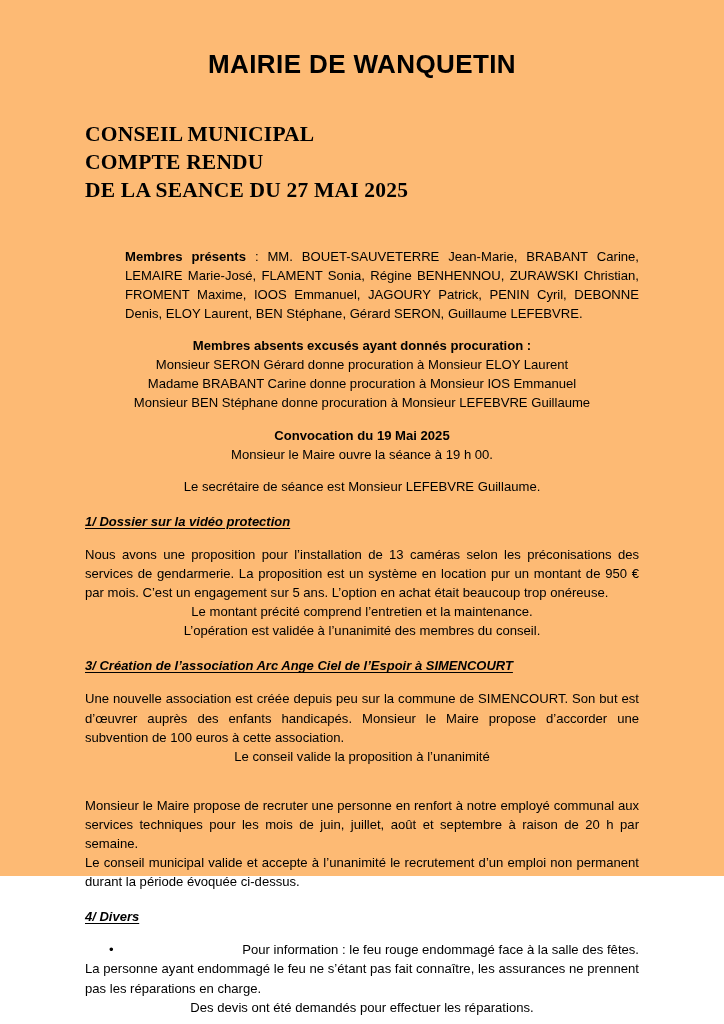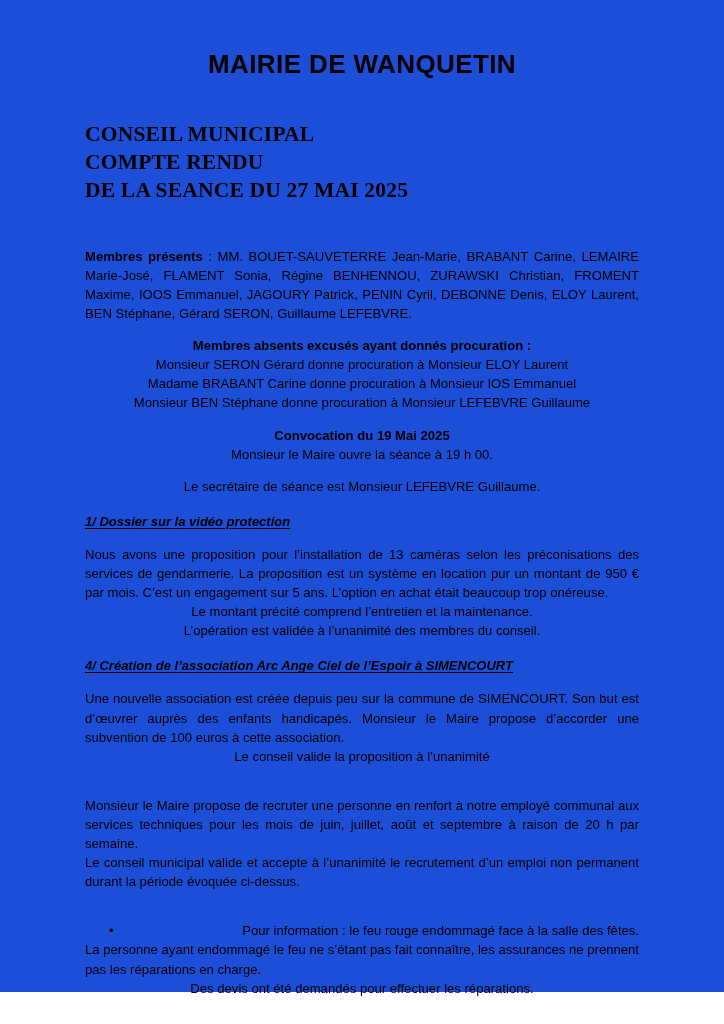--- a/index.html
+++ b/index.html
@@ -13,23 +13,23 @@
     height: 1024px;
     position: relative;
     overflow: hidden;
     font-family: "Liberation Sans", sans-serif;
     color: #000000;
     -webkit-font-smoothing: antialiased;
   }
   .page {
     box-sizing: border-box;
     width: 724px;
-    height: 992px;
+    height: 876px;
     padding: 0 85px 0 85px;
-    background: #1d4ed8;
+    background: #fdba74;
   }
 
   
   .doc-title {
     text-align: center;
     font-family: "Liberation Sans", sans-serif;
     font-weight: bold;
     font-size: 26px;
     letter-spacing: 0.4px;
     margin: 0;
@@ -94,21 +94,21 @@
     font-size: 13.1px;
     line-height: 1.46;
   }
   .bullet-text {
     flex: 1 1 auto;
     font-size: 13.1px;
     line-height: 1.46;
     text-align: right;
   }
 
-  #members-present-top { padding-top: 42px; }
+  #members-present-top { padding-top: 42px; margin-left: 40px; }
 </style>
 </head>
 <body>
 
 <div class="page">
 
   <h1 class="doc-title">MAIRIE DE WANQUETIN</h1>
 
   <div class="subtitle-block">
     <span class="subtitle-line">CONSEIL MUNICIPAL</span>
@@ -139,33 +139,34 @@
     <div class="gap-lg"></div>
 
     <p class="sec-heading">1/ Dossier sur la vidéo protection</p>
     <div class="gap-md"></div>
     <p class="para">Nous avons une proposition pour l’installation de 13 caméras selon les préconisations des services de gendarmerie. La proposition est un système en location pur un montant de 950 € par mois. C’est un engagement sur 5 ans. L’option en achat était beaucoup trop onéreuse.</p>
     <p class="para-left">Le montant précité comprend l’entretien et la maintenance.</p>
     <p class="para-left">L’opération est validée à l’unanimité des membres du conseil.</p>
 
     <div class="gap-lg"></div>
 
-    <p class="sec-heading">4/ Création de l’association Arc Ange Ciel de l’Espoir à SIMENCOURT</p>
+    <p class="sec-heading">3/ Création de l’association Arc Ange Ciel de l’Espoir à SIMENCOURT</p>
     <div class="gap-md"></div>
     <p class="para">Une nouvelle association est créée depuis peu sur la commune de SIMENCOURT. Son but est d’œuvrer auprès des enfants handicapés. Monsieur le Maire propose d’accorder une subvention de 100 euros à cette association.</p>
     <p class="para-left">Le conseil valide la proposition à l’unanimité</p>
 
     <div class="gap-lg"></div>
 
     <div class="gap-md"></div>
     <p class="para">Monsieur le Maire propose de recruter une personne en renfort à notre employé communal aux services techniques pour les mois de juin, juillet, août et septembre à raison de 20 h par semaine.</p>
     <p class="para">Le conseil municipal valide et accepte à l’unanimité le recrutement d’un emploi non permanent durant la période évoquée ci-dessus.</p>
 
     <div class="gap-lg"></div>
 
+    <p class="sec-heading">4/ Divers</p>
     <div class="gap-md"></div>
     <div class="bullet-row">
       <span class="bullet-dot">•</span>
       <span class="bullet-text">Pour information : le feu rouge endommagé face à la salle des fêtes.</span>
     </div>
     <p class="para">La personne ayant endommagé le feu ne s’étant pas fait connaître, les assurances ne prennent pas les réparations en charge.</p>
     <p class="para-left">Des devis ont été demandés pour effectuer les réparations.</p>
 
   </div>
 </div>

